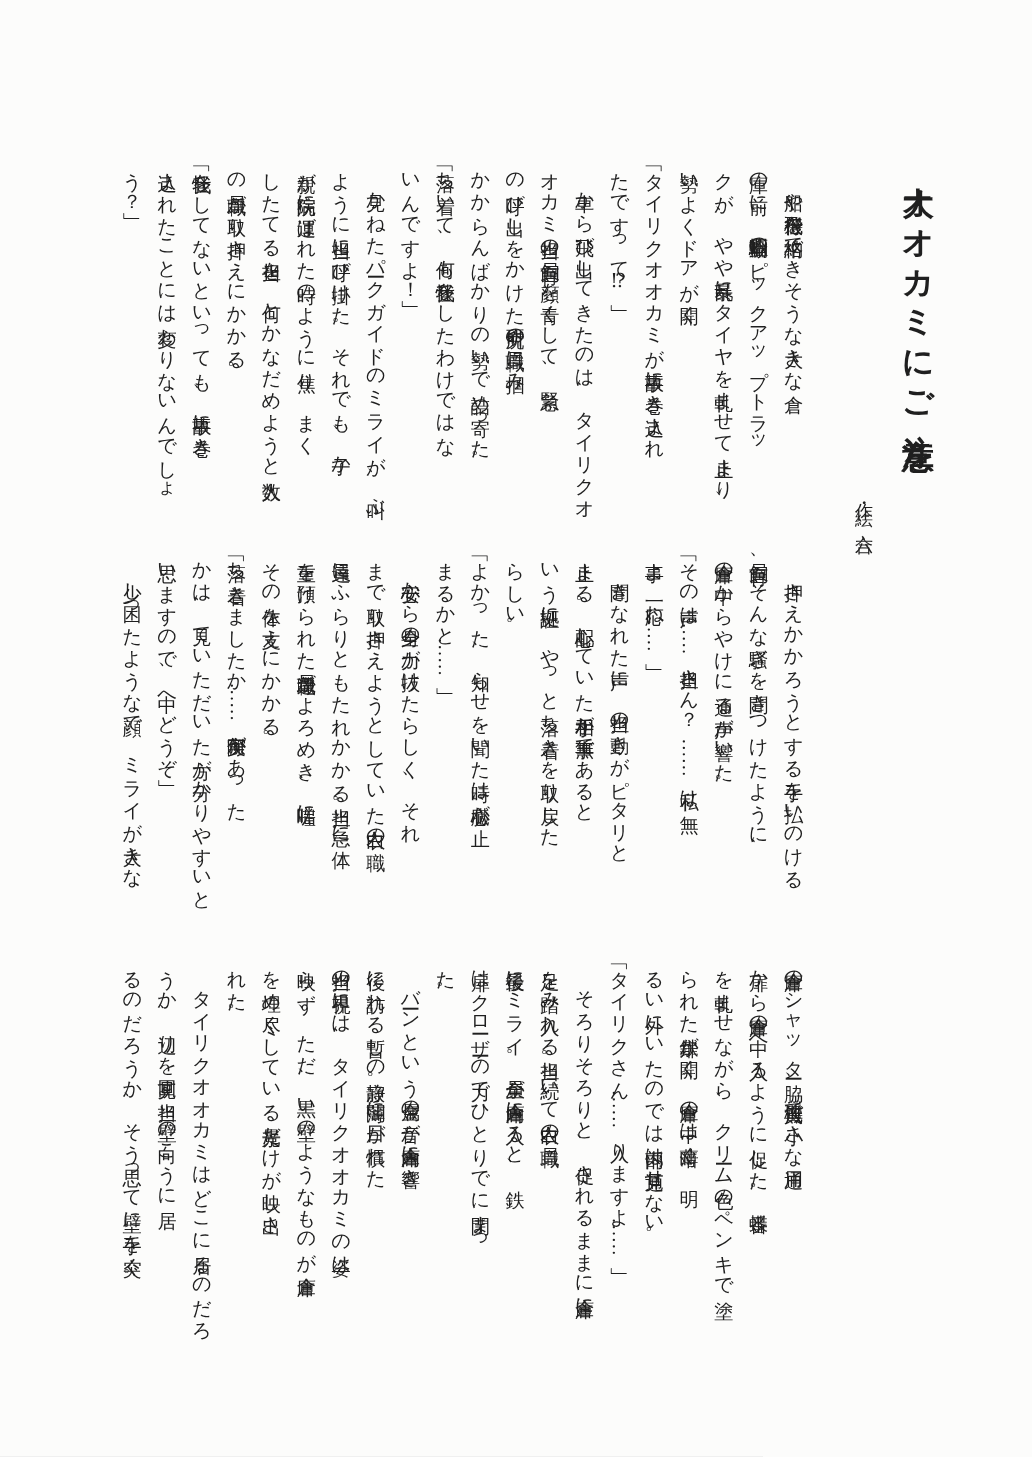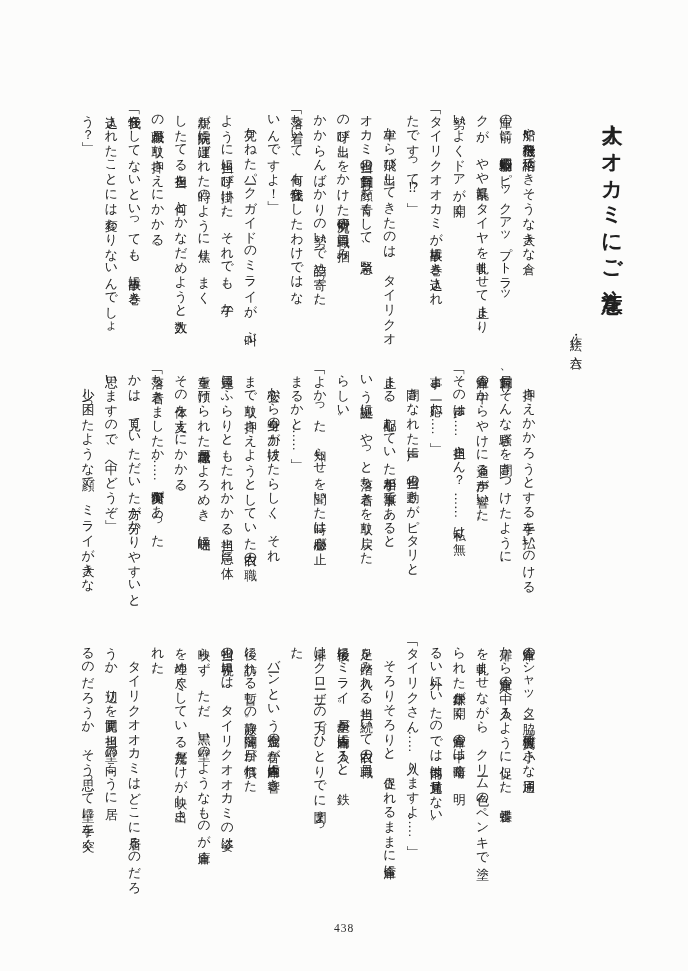--- a/index.html
+++ b/index.html
@@ -128,15 +128,14 @@
 　バーンという金属の音が倉庫内に響き、
 後に訪れる暫しの静寂。薄闇に目が慣れた
 担当の視界には、タイリクオオカミの姿は
 映らず、ただ、黒い壁のようなものが倉庫
 を埋め尽くしている光景だけが映し出さ
 れた。
 　タイリクオオカミはどこに居るのだろ
 うか、辺りを見回す担当。壁の向こうに居
 るのだろうか、そう思って壁に手を突く。</div>
 
-  <div class="page-number">438</div>
 
 </div>
 
 </body></html>

